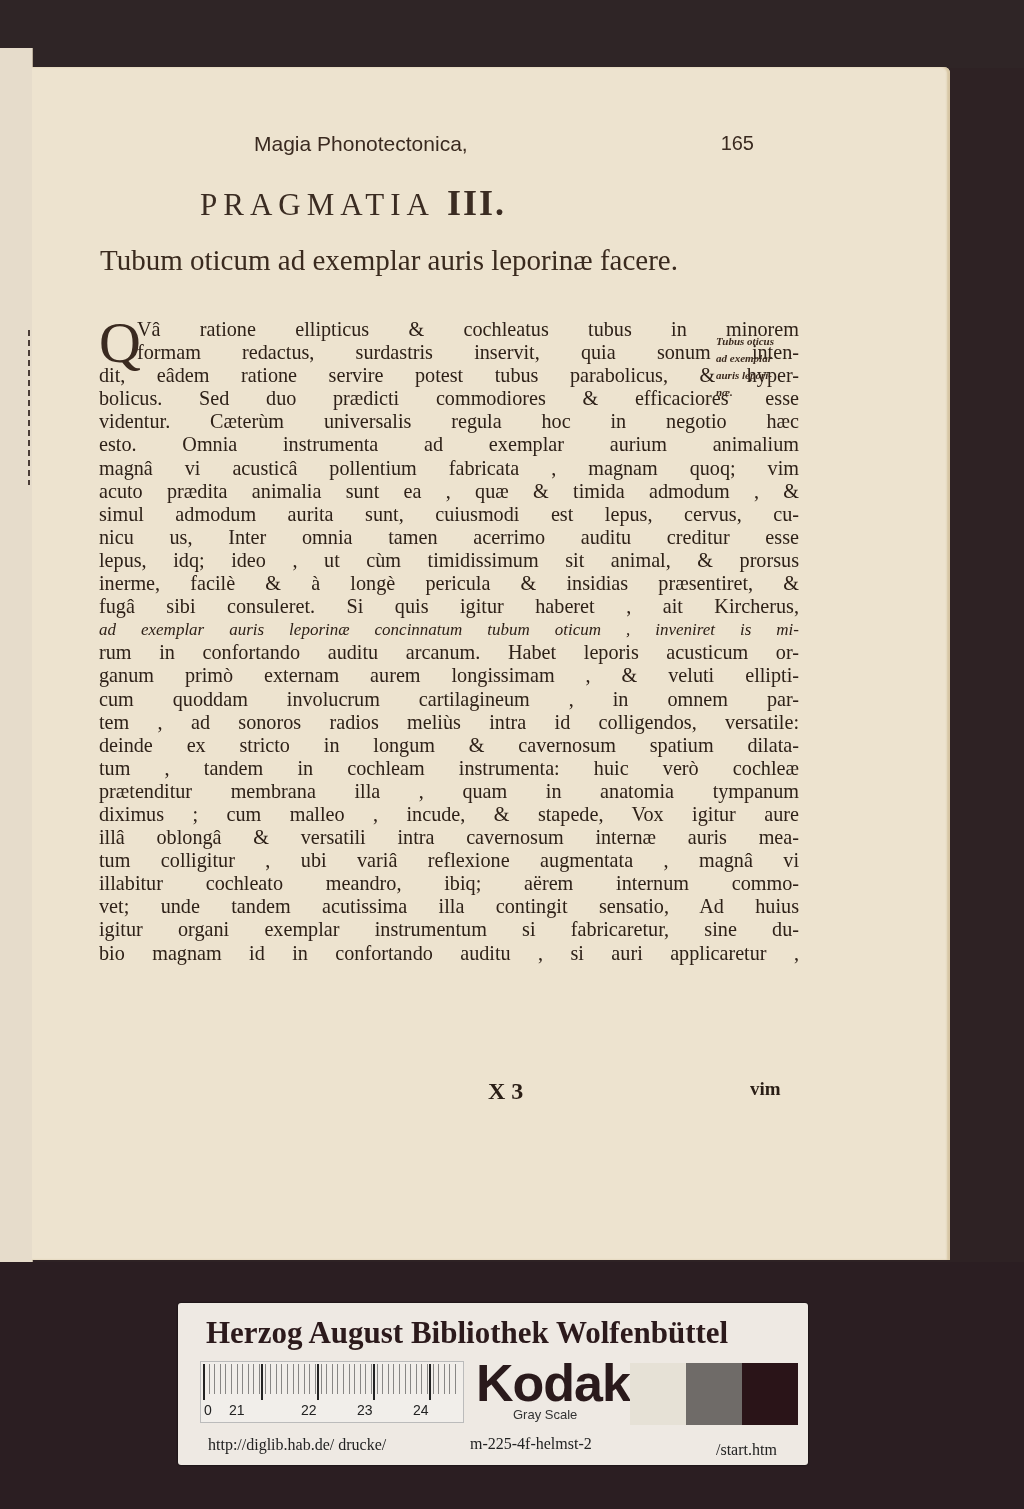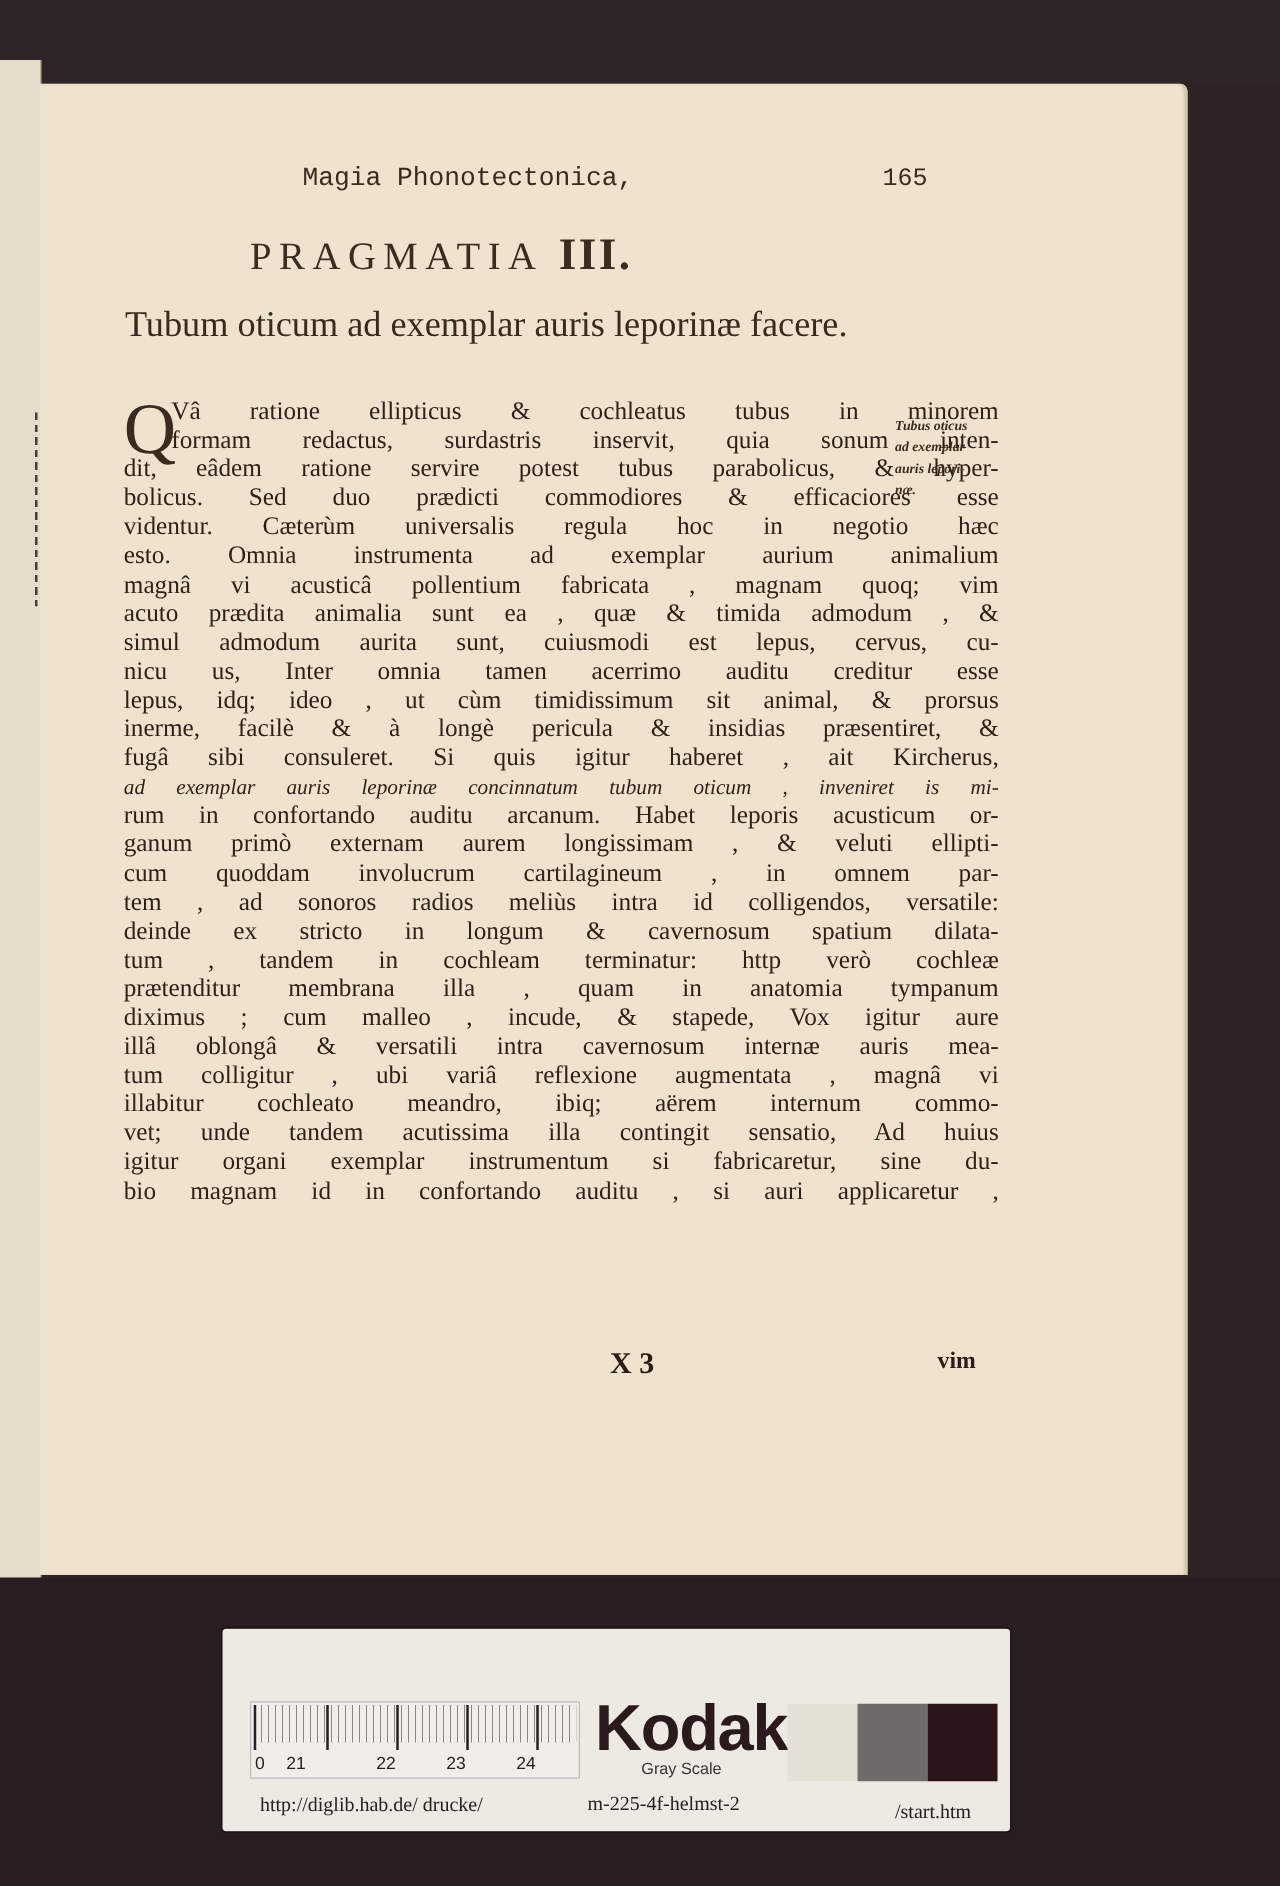--- a/index.html
+++ b/index.html
@@ -12,22 +12,22 @@
   .prev-page {
     position:absolute; left:0; top:48px; width:32px; height:1215px;
     background:#e6dccb; border-right:1px solid #b9ad99;
   }
   .page {
     position:absolute; left:32px; top:67px; width:918px; height:1193px;
     background:#ede3cf; border-radius:0 6px 0 0;
     box-shadow: inset -3px 0 2px #d7c6a4;
   }
   .running-head {
-    position:absolute; left:230px; top:132px; width:520px; height:30px;
-    font-family:Liberation Mono, monospace; font-size:21px; color:#3a2a20;
+    position:absolute; left:242px; top:132px; width:520px; height:30px;
+    font-family:Liberation Sans, sans-serif; font-size:21px; color:#3a2a20;
   }
   .running-head .title { position:absolute; left:12px; top:0; }
   .running-head .page-no { position:absolute; right:8px; top:0; font-size:20px;margin-left:20px; }
   .chapter {
     position:absolute; left:200px; top:182px; width:420px;
     font-family:"Liberation Serif", serif; font-size:31px; letter-spacing:6px; color:#3b2c22;
   }
   .chapter .roman { font-weight:bold; font-size:36px; letter-spacing:2px; }
   .subtitle {
     position:absolute; left:100px; top:244px; width:680px;
@@ -138,21 +138,21 @@
   <span class="line">nicu us,   Inter omnia tamen acerrimo auditu creditur esse</span>
   <span class="line">lepus, idq; ideo , ut cùm timidissimum sit animal, &amp; prorsus</span>
   <span class="line">inerme, facilè &amp; à longè pericula &amp; insidias præsentiret, &amp;</span>
   <span class="line">fugâ sibi consuleret.  Si quis igitur haberet , ait Kircherus,</span>
   <span class="line it">ad exemplar auris leporinæ concinnatum tubum oticum , inveniret is mi-</span>
   <span class="line">rum in confortando auditu arcanum.   Habet leporis acusticum or-</span>
   <span class="line">ganum primò externam aurem longissimam , &amp; veluti ellipti-</span>
   <span class="line">cum quoddam involucrum cartilagineum , in omnem par-</span>
   <span class="line">tem , ad sonoros radios meliùs intra id colligendos, versatile:</span>
   <span class="line">deinde ex stricto in longum &amp; cavernosum spatium dilata-</span>
-  <span class="line">tum , tandem in cochleam terminatur: http verò cochleæ</span>
+  <span class="line">tum , tandem in cochleam instrumenta: huic verò cochleæ</span>
   <span class="line">prætenditur membrana illa , quam in anatomia tympanum</span>
   <span class="line">diximus ; cum malleo , incude, &amp; stapede,   Vox igitur aure</span>
   <span class="line">illâ oblongâ &amp; versatili intra cavernosum internæ auris mea-</span>
   <span class="line">tum colligitur , ubi variâ reflexione augmentata , magnâ vi</span>
   <span class="line">illabitur cochleato meandro, ibiq; aërem internum commo-</span>
   <span class="line">vet; unde tandem acutissima illa contingit sensatio, Ad huius</span>
   <span class="line">igitur organi exemplar instrumentum si fabricaretur, sine du-</span>
   <span class="line">bio magnam id in confortando auditu , si auri applicaretur ,</span>
 </div>
 
@@ -162,20 +162,21 @@
   <div>auris lepori-</div>
   <div>næ.</div>
 </div>
 
 <div class="signature">X 3</div>
 <div class="catchword">vim</div>
 
 <div class="bottom-bg"></div>
 
 <div class="card">
+  <div class="card-title">Herzog August Bibliothek Wolfenbüttel</div>
   <div class="ruler">
     <div class="ticks"></div>
     <div class="major" style="left:2px"></div>
     <div class="major" style="left:60px"></div>
     <div class="major" style="left:116px"></div>
     <div class="major" style="left:172px"></div>
     <div class="major" style="left:228px"></div>
     <span class="lbl" style="left:3px">0</span>
     <span class="lbl" style="left:28px">21</span>
     <span class="lbl" style="left:100px">22</span>

